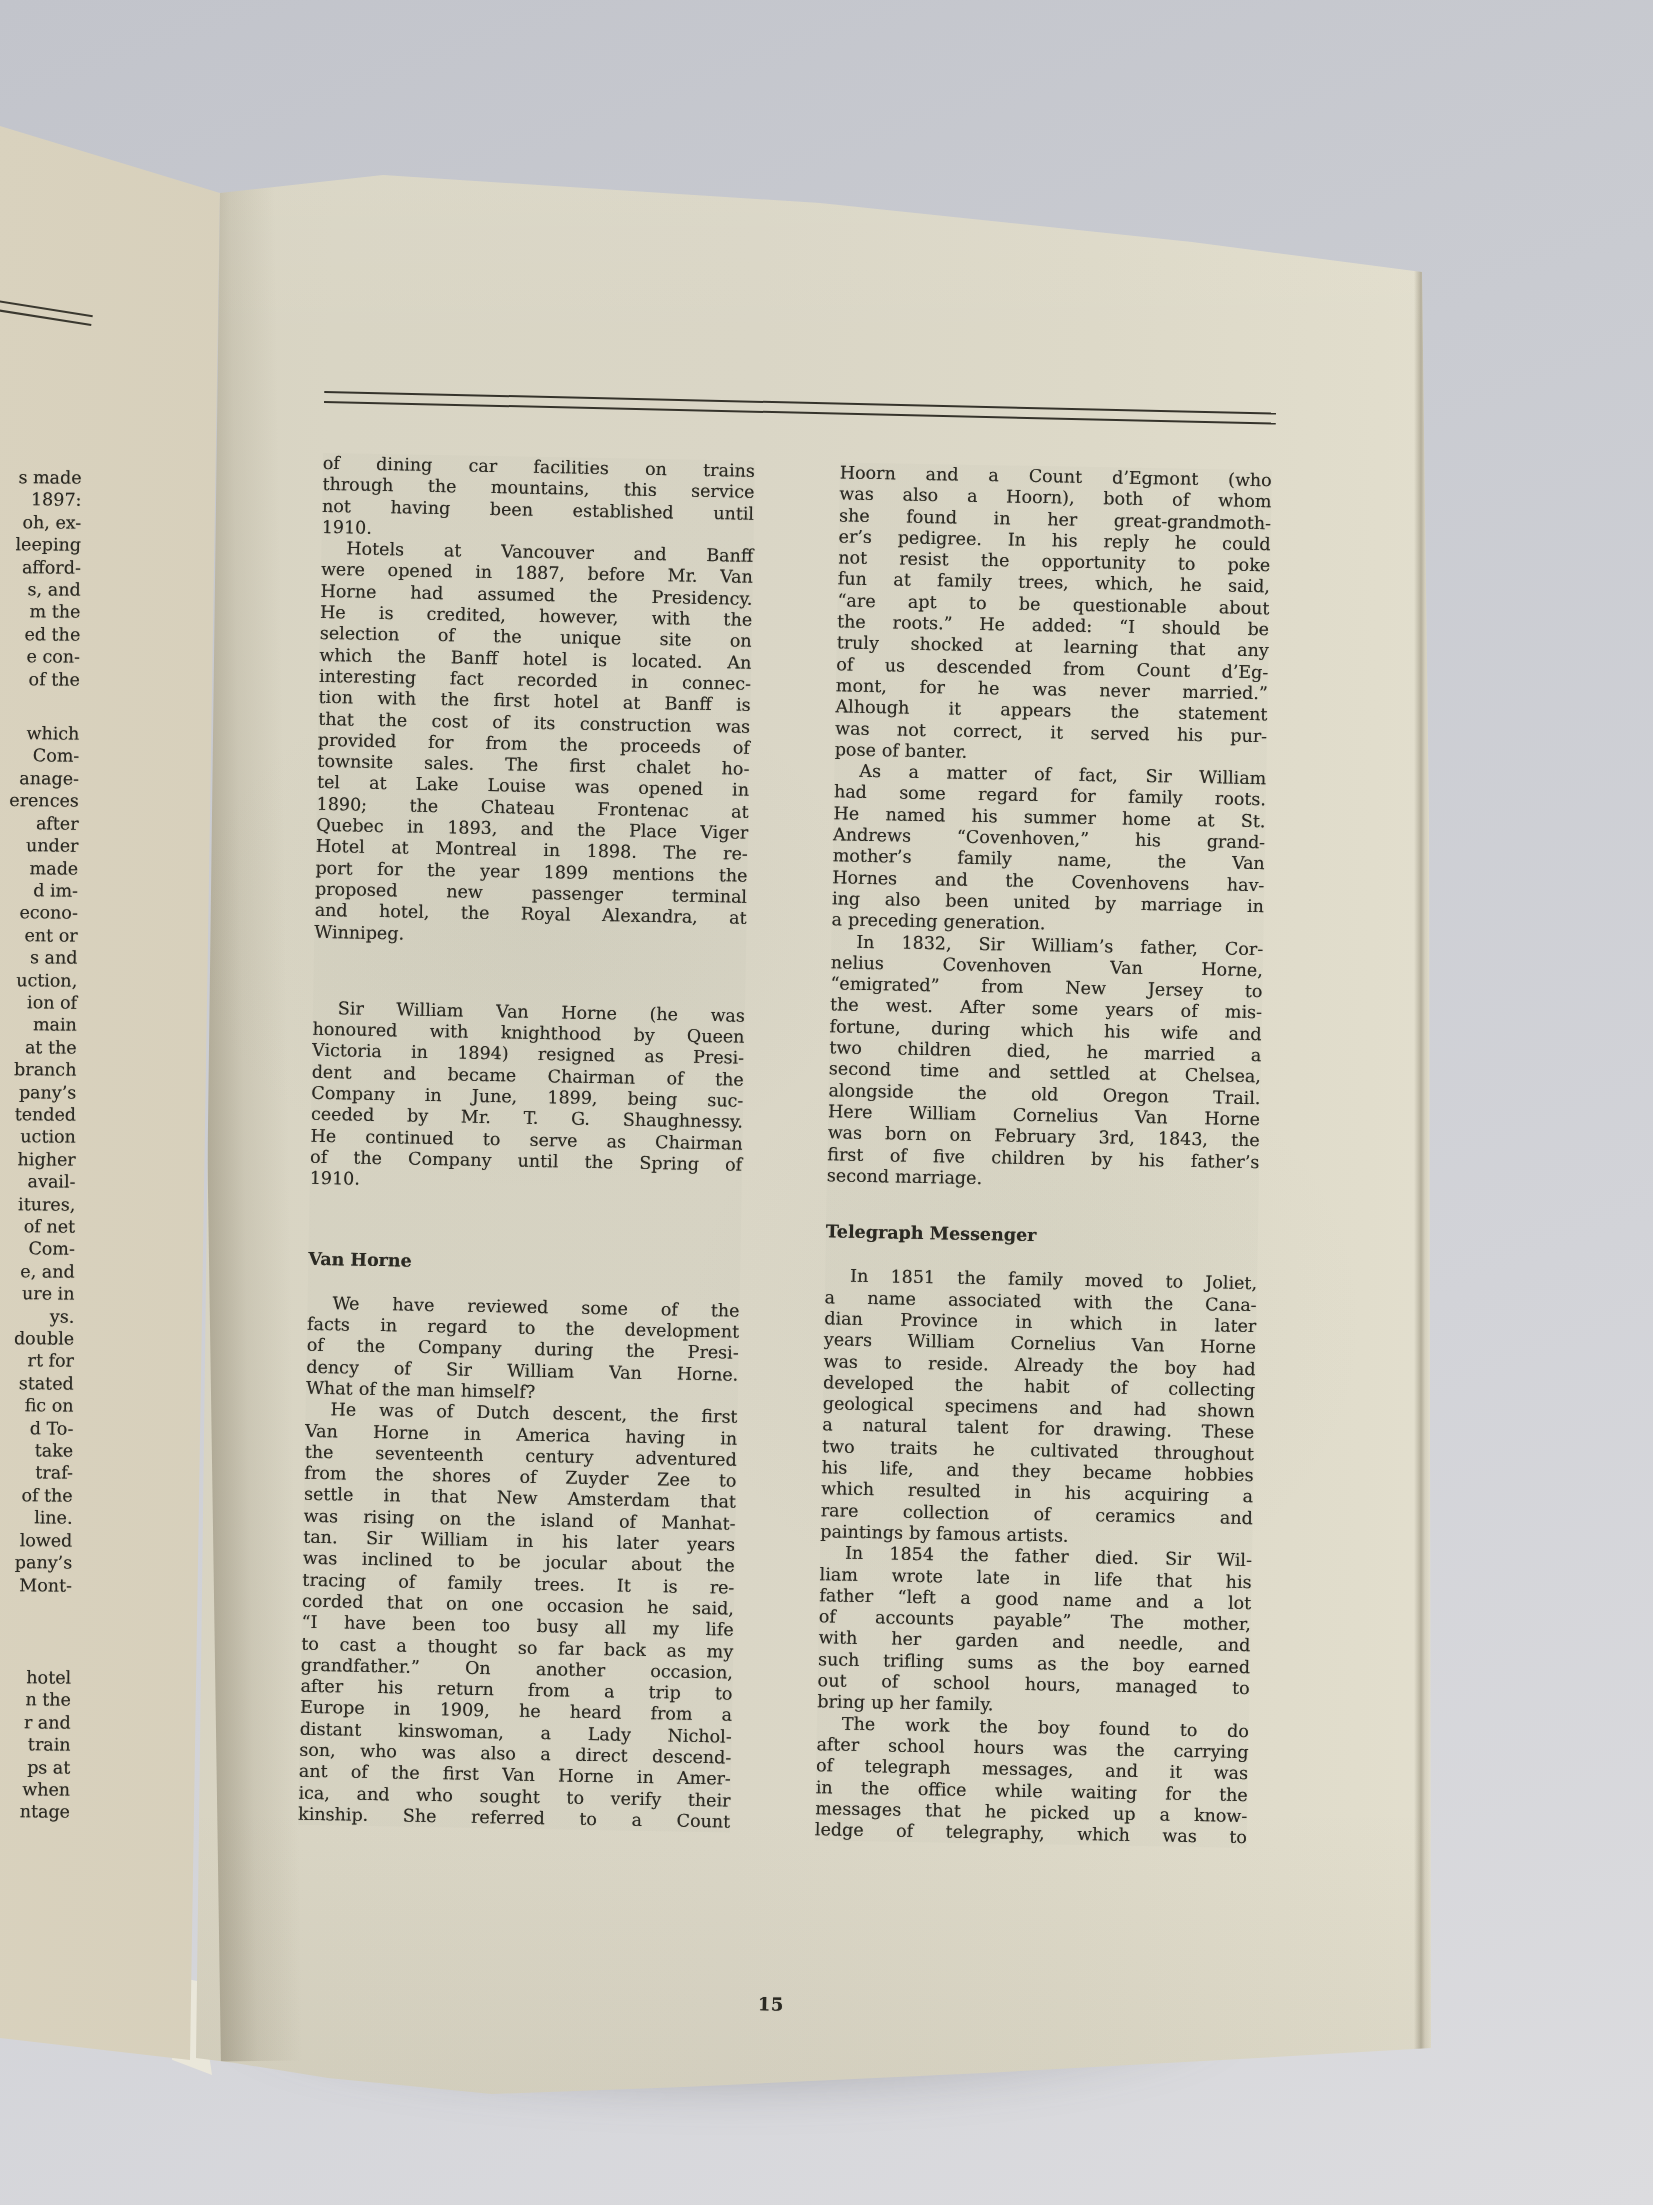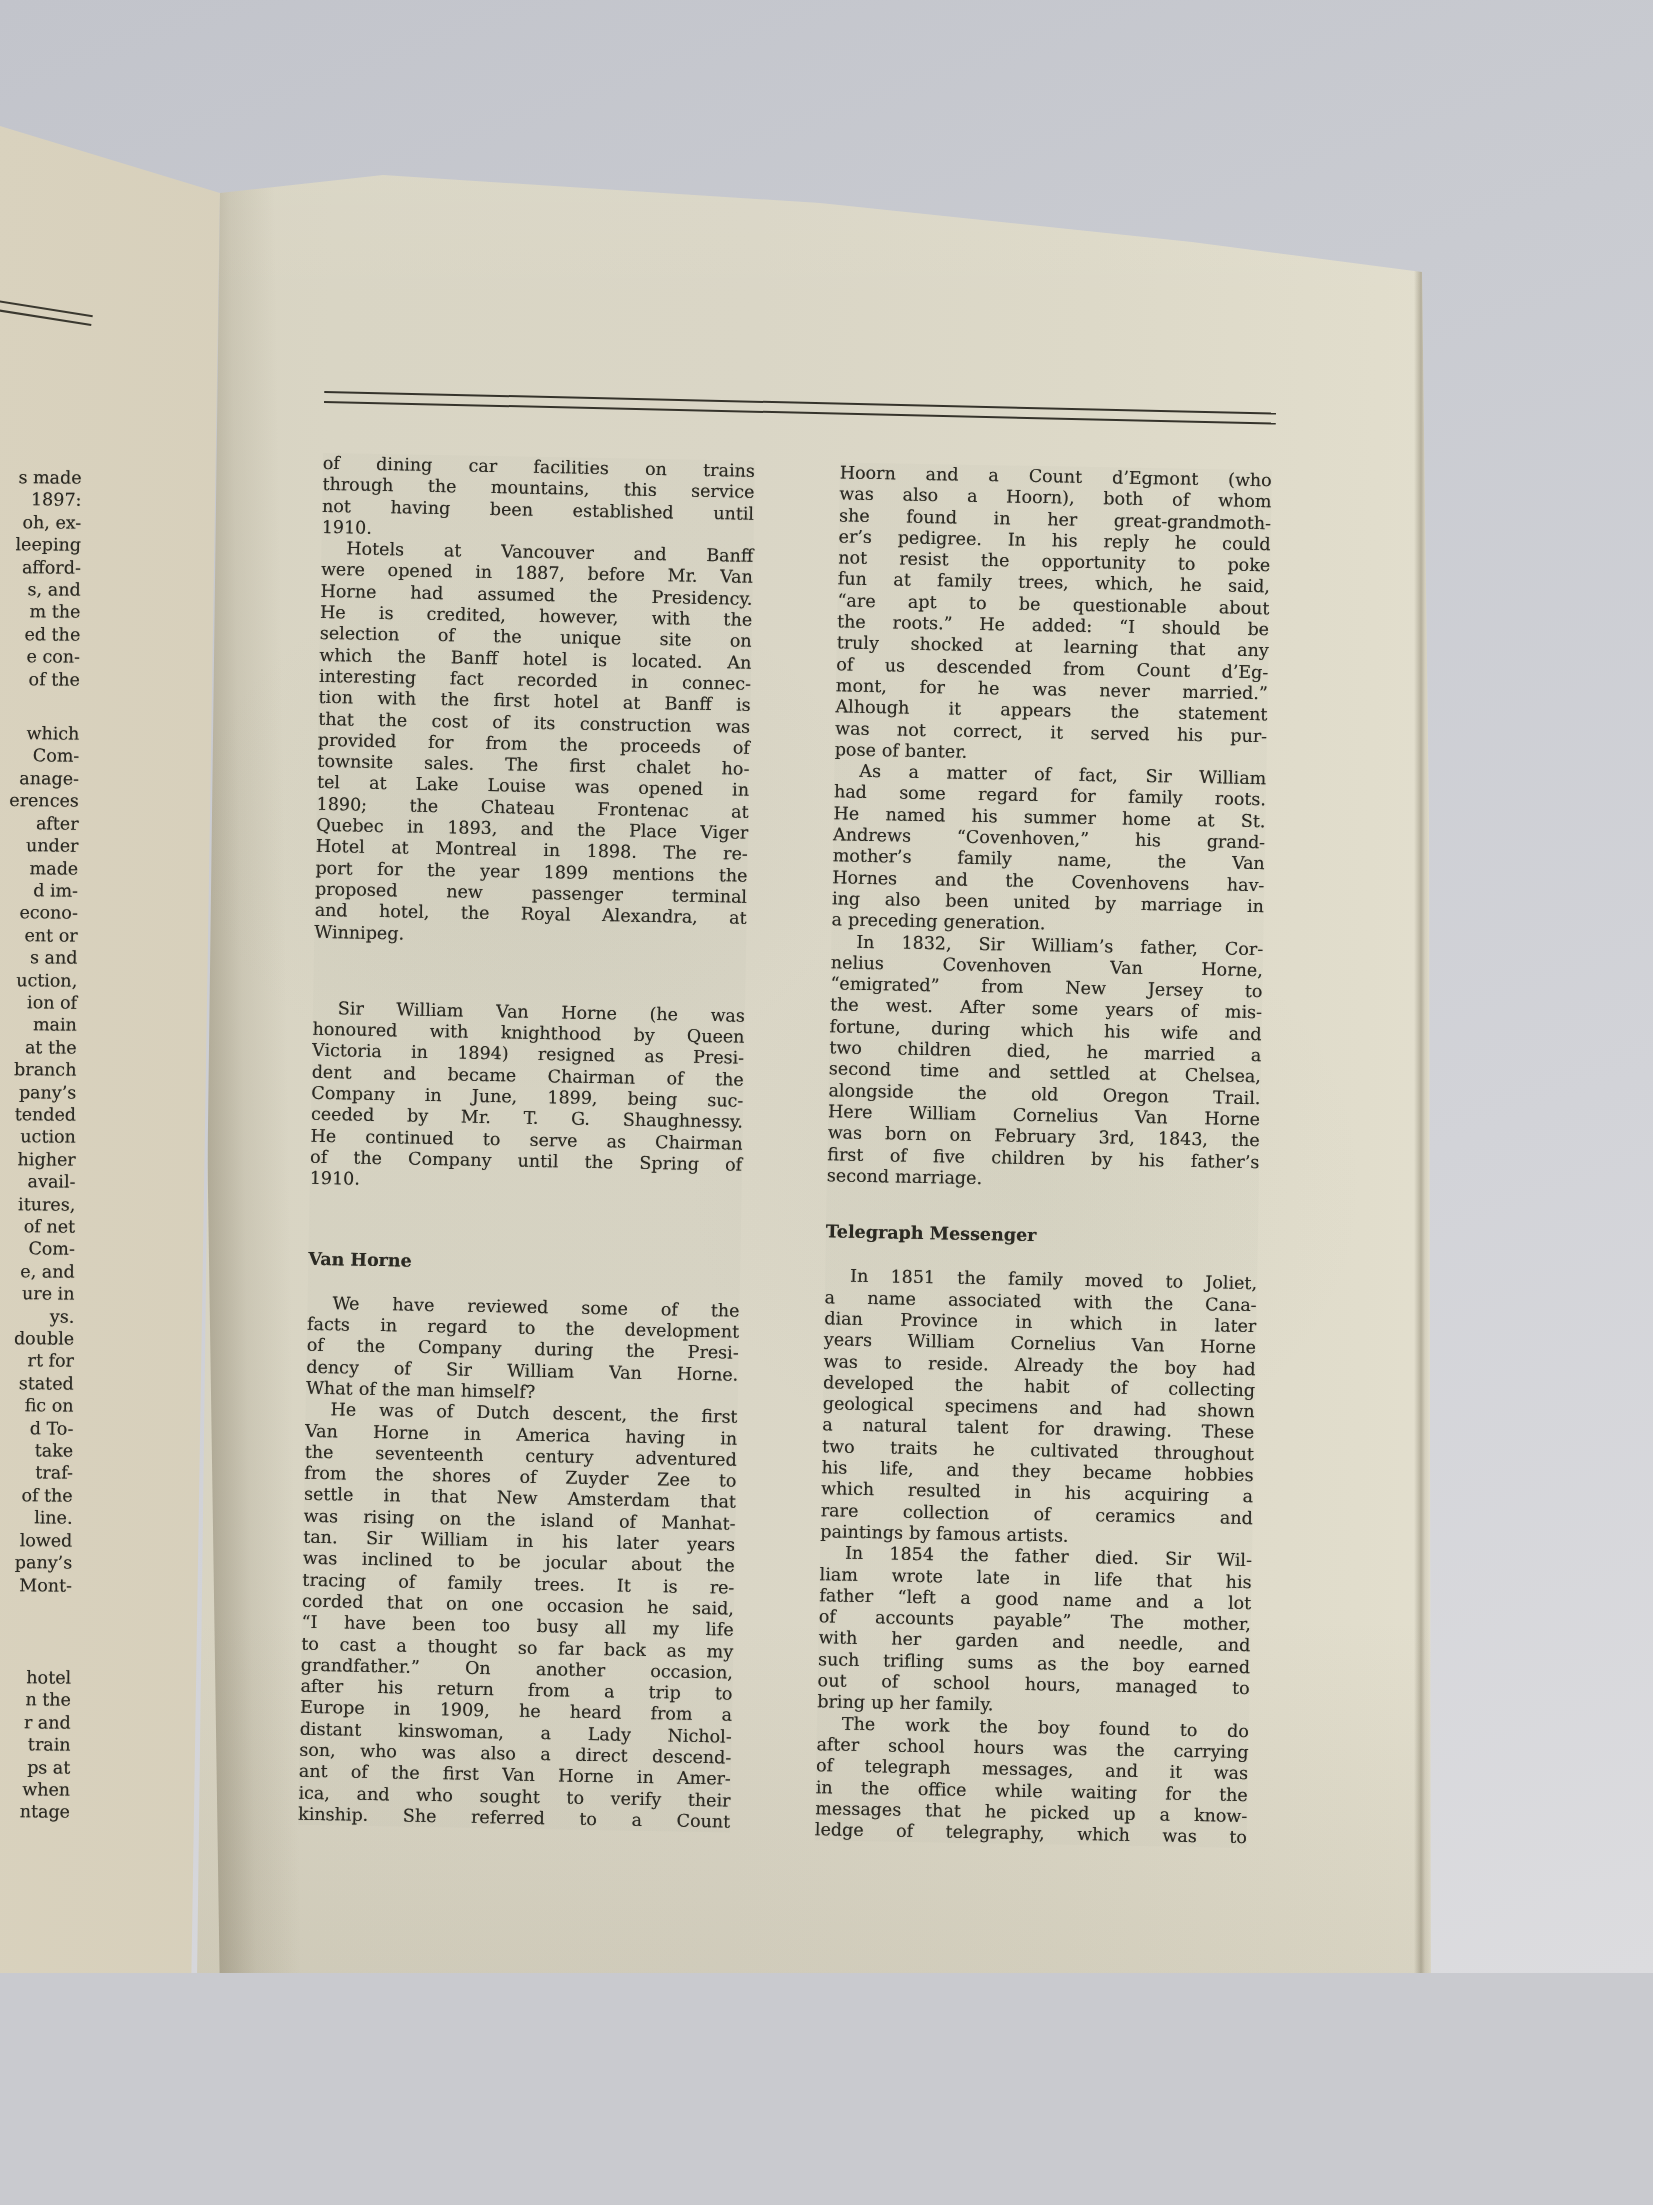--- a/index.html
+++ b/index.html
@@ -1,16 +1,16 @@
 <!DOCTYPE html>
 <html style="font-size:8.8px"><head>
 <meta charset="utf-8">
 <style>
   html,body{margin:0;padding:0;background:#c9cacf;}
-  #stage{position:relative;width:1654px;height:1973px;overflow:hidden;
+  #stage{position:relative;width:1654px;height:2205px;overflow:hidden;
          font-family:"DejaVu Serif","Liberation Serif",serif;}
   .bg{position:absolute;inset:0;
       background:linear-gradient(160deg,#c2c4cb 0%,#c9cbd1 30%,#d2d3d8 65%,#dcdcdf 100%);}
   .book-shadow{position:absolute;left:38px;top:1914px;width:1444px;height:230px;
       background:radial-gradient(50% 50% at 48% 50%,rgba(68,68,80,.40),rgba(68,68,80,0) 72%);
       filter:blur(16.4px);}
   .sliver{position:absolute;left:172px;top:1977px;width:40px;height:109px;
       background:#eae7da;clip-path:polygon(14% 0,66% 4%,100% 90%,0 76%);}
 
   

